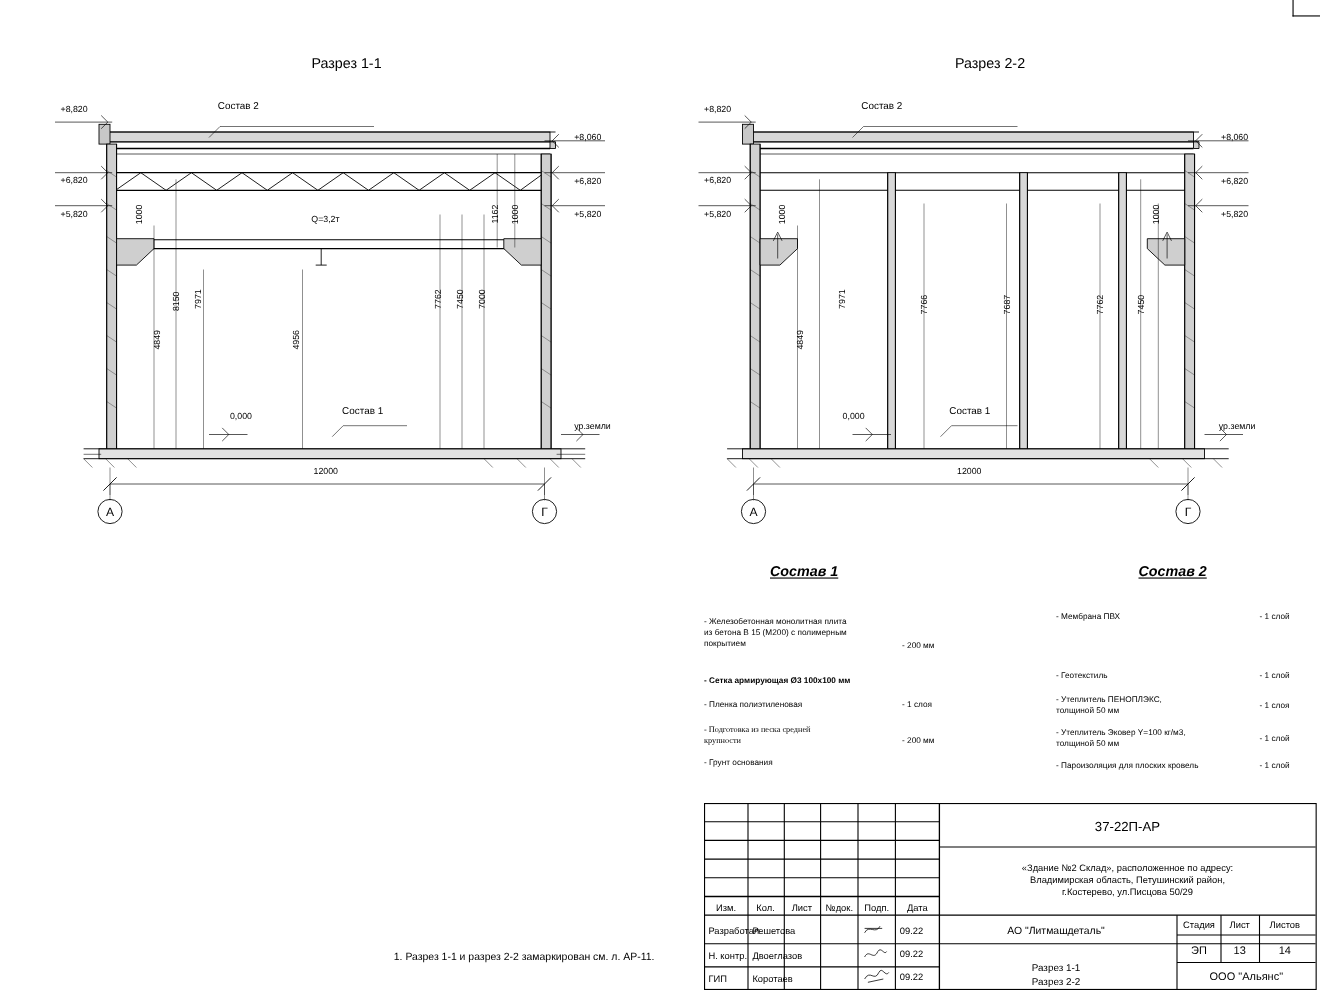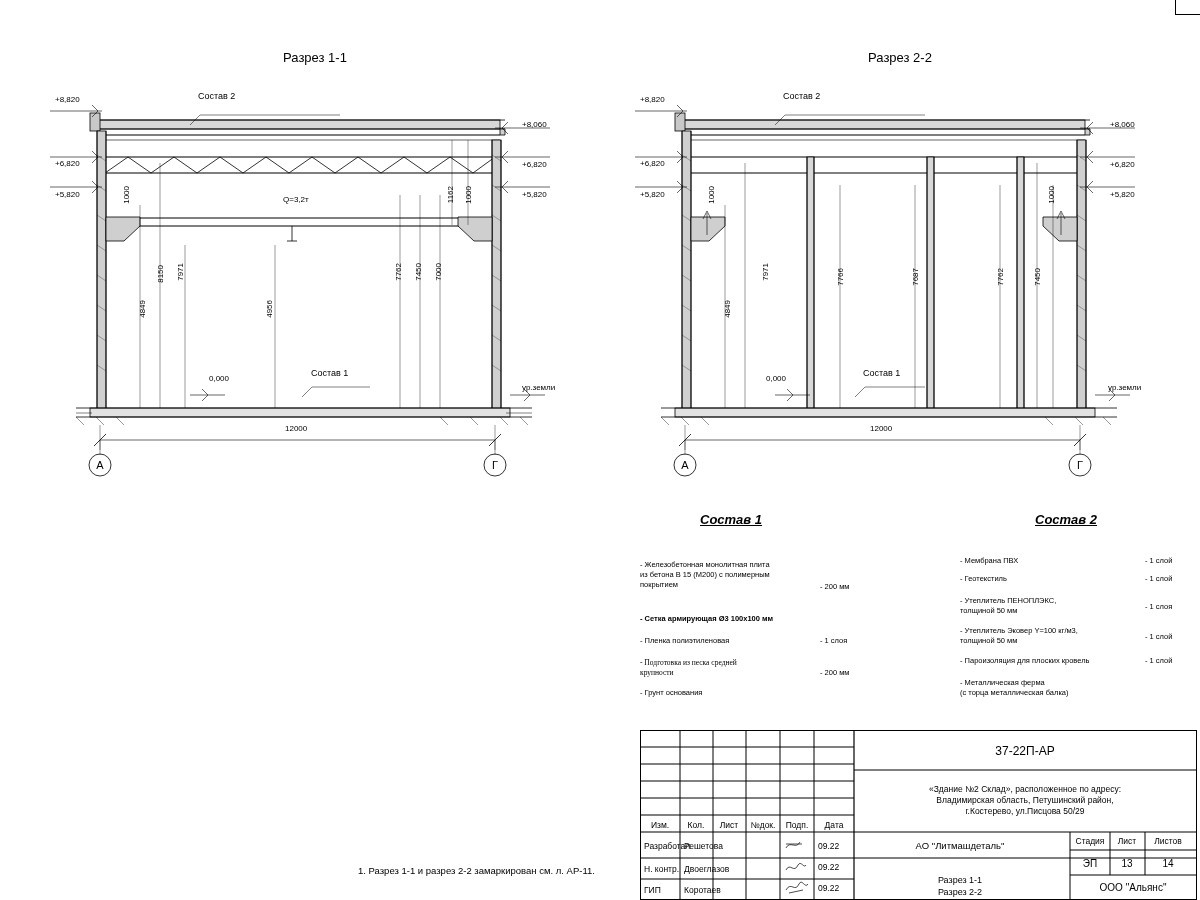--- a/index.html
+++ b/index.html
@@ -351,42 +351,37 @@
       <span class="comp-val" style="position:absolute;left:180px;top:0;"></span>
     </div>
   </div>
 
   <div class="abs comp-title" style="left:1035px;top:512px;">Состав 2</div>
   <div class="abs" style="left:960px;top:556px;width:230px;">
     <div style="position:relative;height:18px;">
       <span class="comp-item" style="white-space:pre-line;position:absolute;left:0;top:0;">- Мембрана ПВХ</span>
       <span class="comp-val" style="position:absolute;left:185px;top:0;">- 1 слой</span>
     </div>
-    <div style="position:relative;height:22px;">
+    <div style="position:relative;height:22px;margin-top:35px;">
       <span class="comp-item" style="white-space:pre-line;position:absolute;left:0;top:0;">- Геотекстиль</span>
       <span class="comp-val" style="position:absolute;left:185px;top:0;">- 1 слой</span>
     </div>
     <div style="position:relative;height:30px;">
       <span class="comp-item" style="white-space:pre-line;position:absolute;left:0;top:0;">- Утеплитель ПЕНОПЛЭКС,
   толщиной 50 мм</span>
       <span class="comp-val" style="position:absolute;left:185px;top:6px;">- 1 слоя</span>
     </div>
     <div style="position:relative;height:30px;">
       <span class="comp-item" style="white-space:pre-line;position:absolute;left:0;top:0;">- Утеплитель Эковер Y=100 кг/м3,
   толщиной 50 мм</span>
       <span class="comp-val" style="position:absolute;left:185px;top:6px;">- 1 слой</span>
     </div>
     <div style="position:relative;height:22px;">
       <span class="comp-item" style="white-space:pre-line;position:absolute;left:0;top:0;">- Пароизоляция для плоских кровель</span>
       <span class="comp-val" style="position:absolute;left:185px;top:0;">- 1 слой</span>
-    </div>
-    <div style="position:relative;height:26px;">
-      <span class="comp-item" style="white-space:pre-line;position:absolute;left:0;top:0;">- Металлическая ферма
-  (с торца металлическая балка)</span>
-      <span class="comp-val" style="position:absolute;left:185px;top:0;"></span>
     </div>
   </div>
 
   <div class="abs note" style="left:358px;top:865px;">1. Разрез 1-1 и разрез 2-2 замаркирован см. л. АР-11.</div>
 
   <svg class="abs" style="left:640px;top:730px;" width="560" height="170" viewBox="0 0 560 170">
     <g stroke="#000" fill="none" stroke-width="1">
 
       <rect x="0.5" y="0.5" width="556" height="169"></rect>
 

